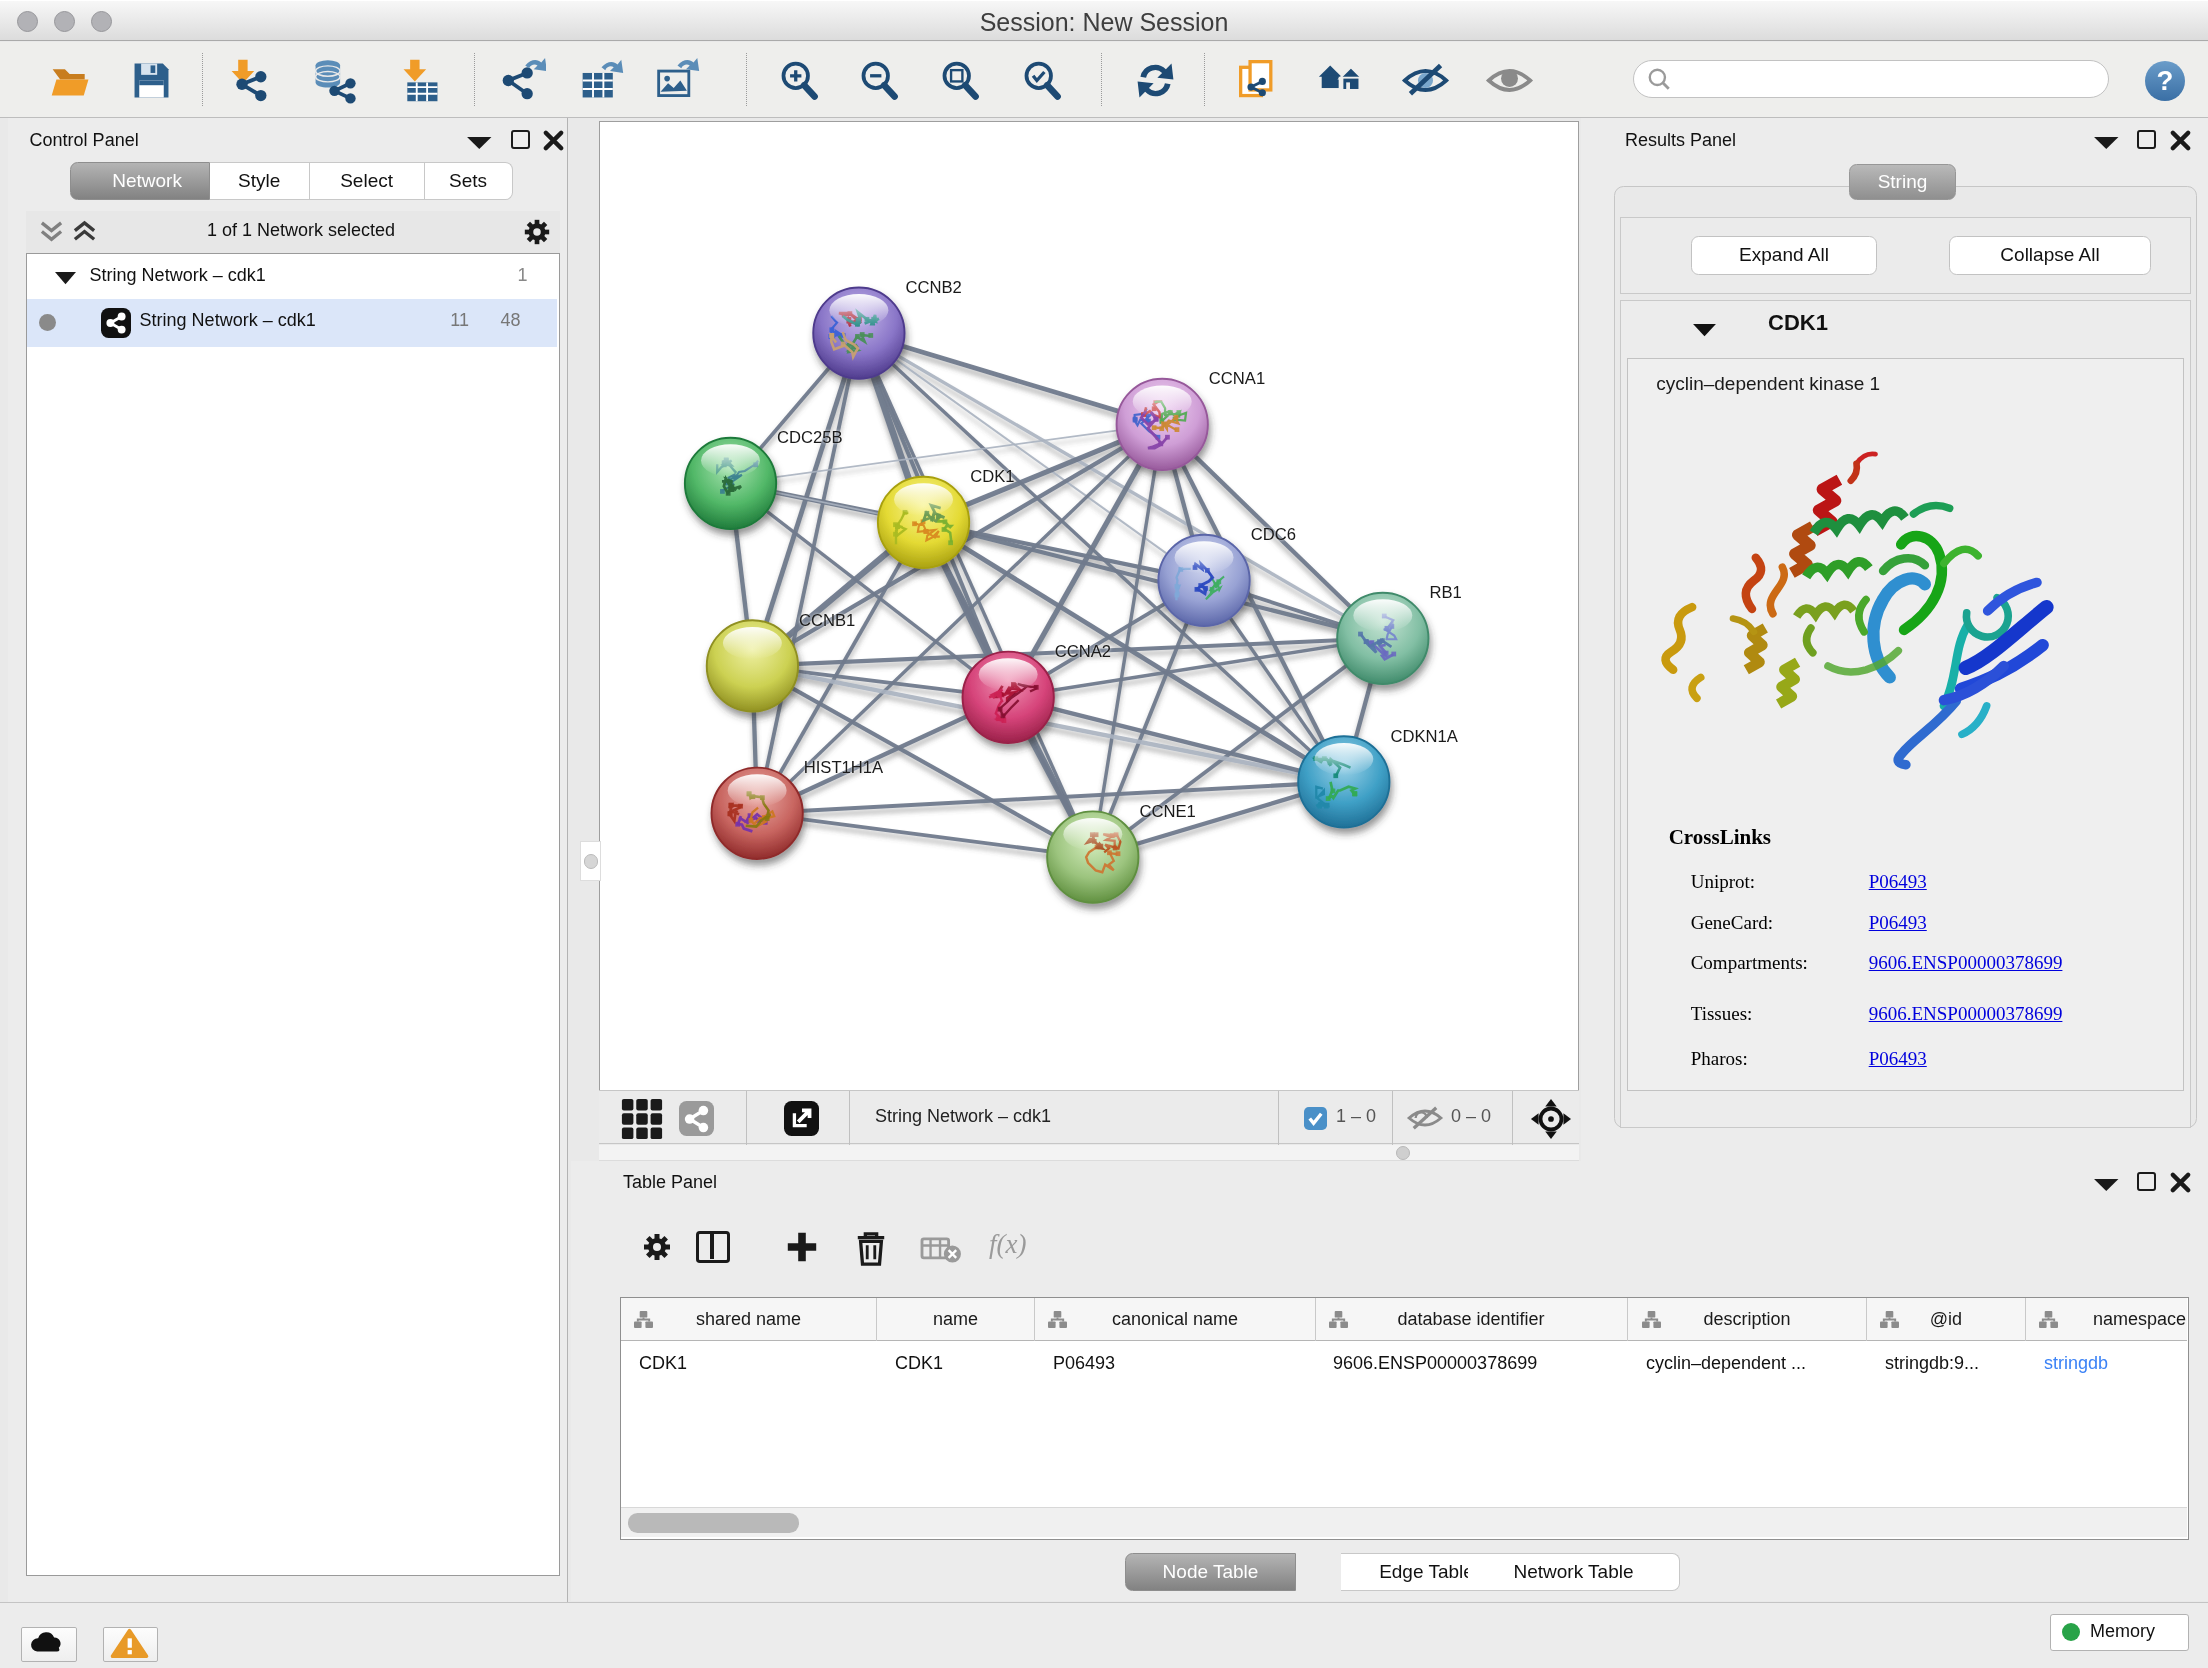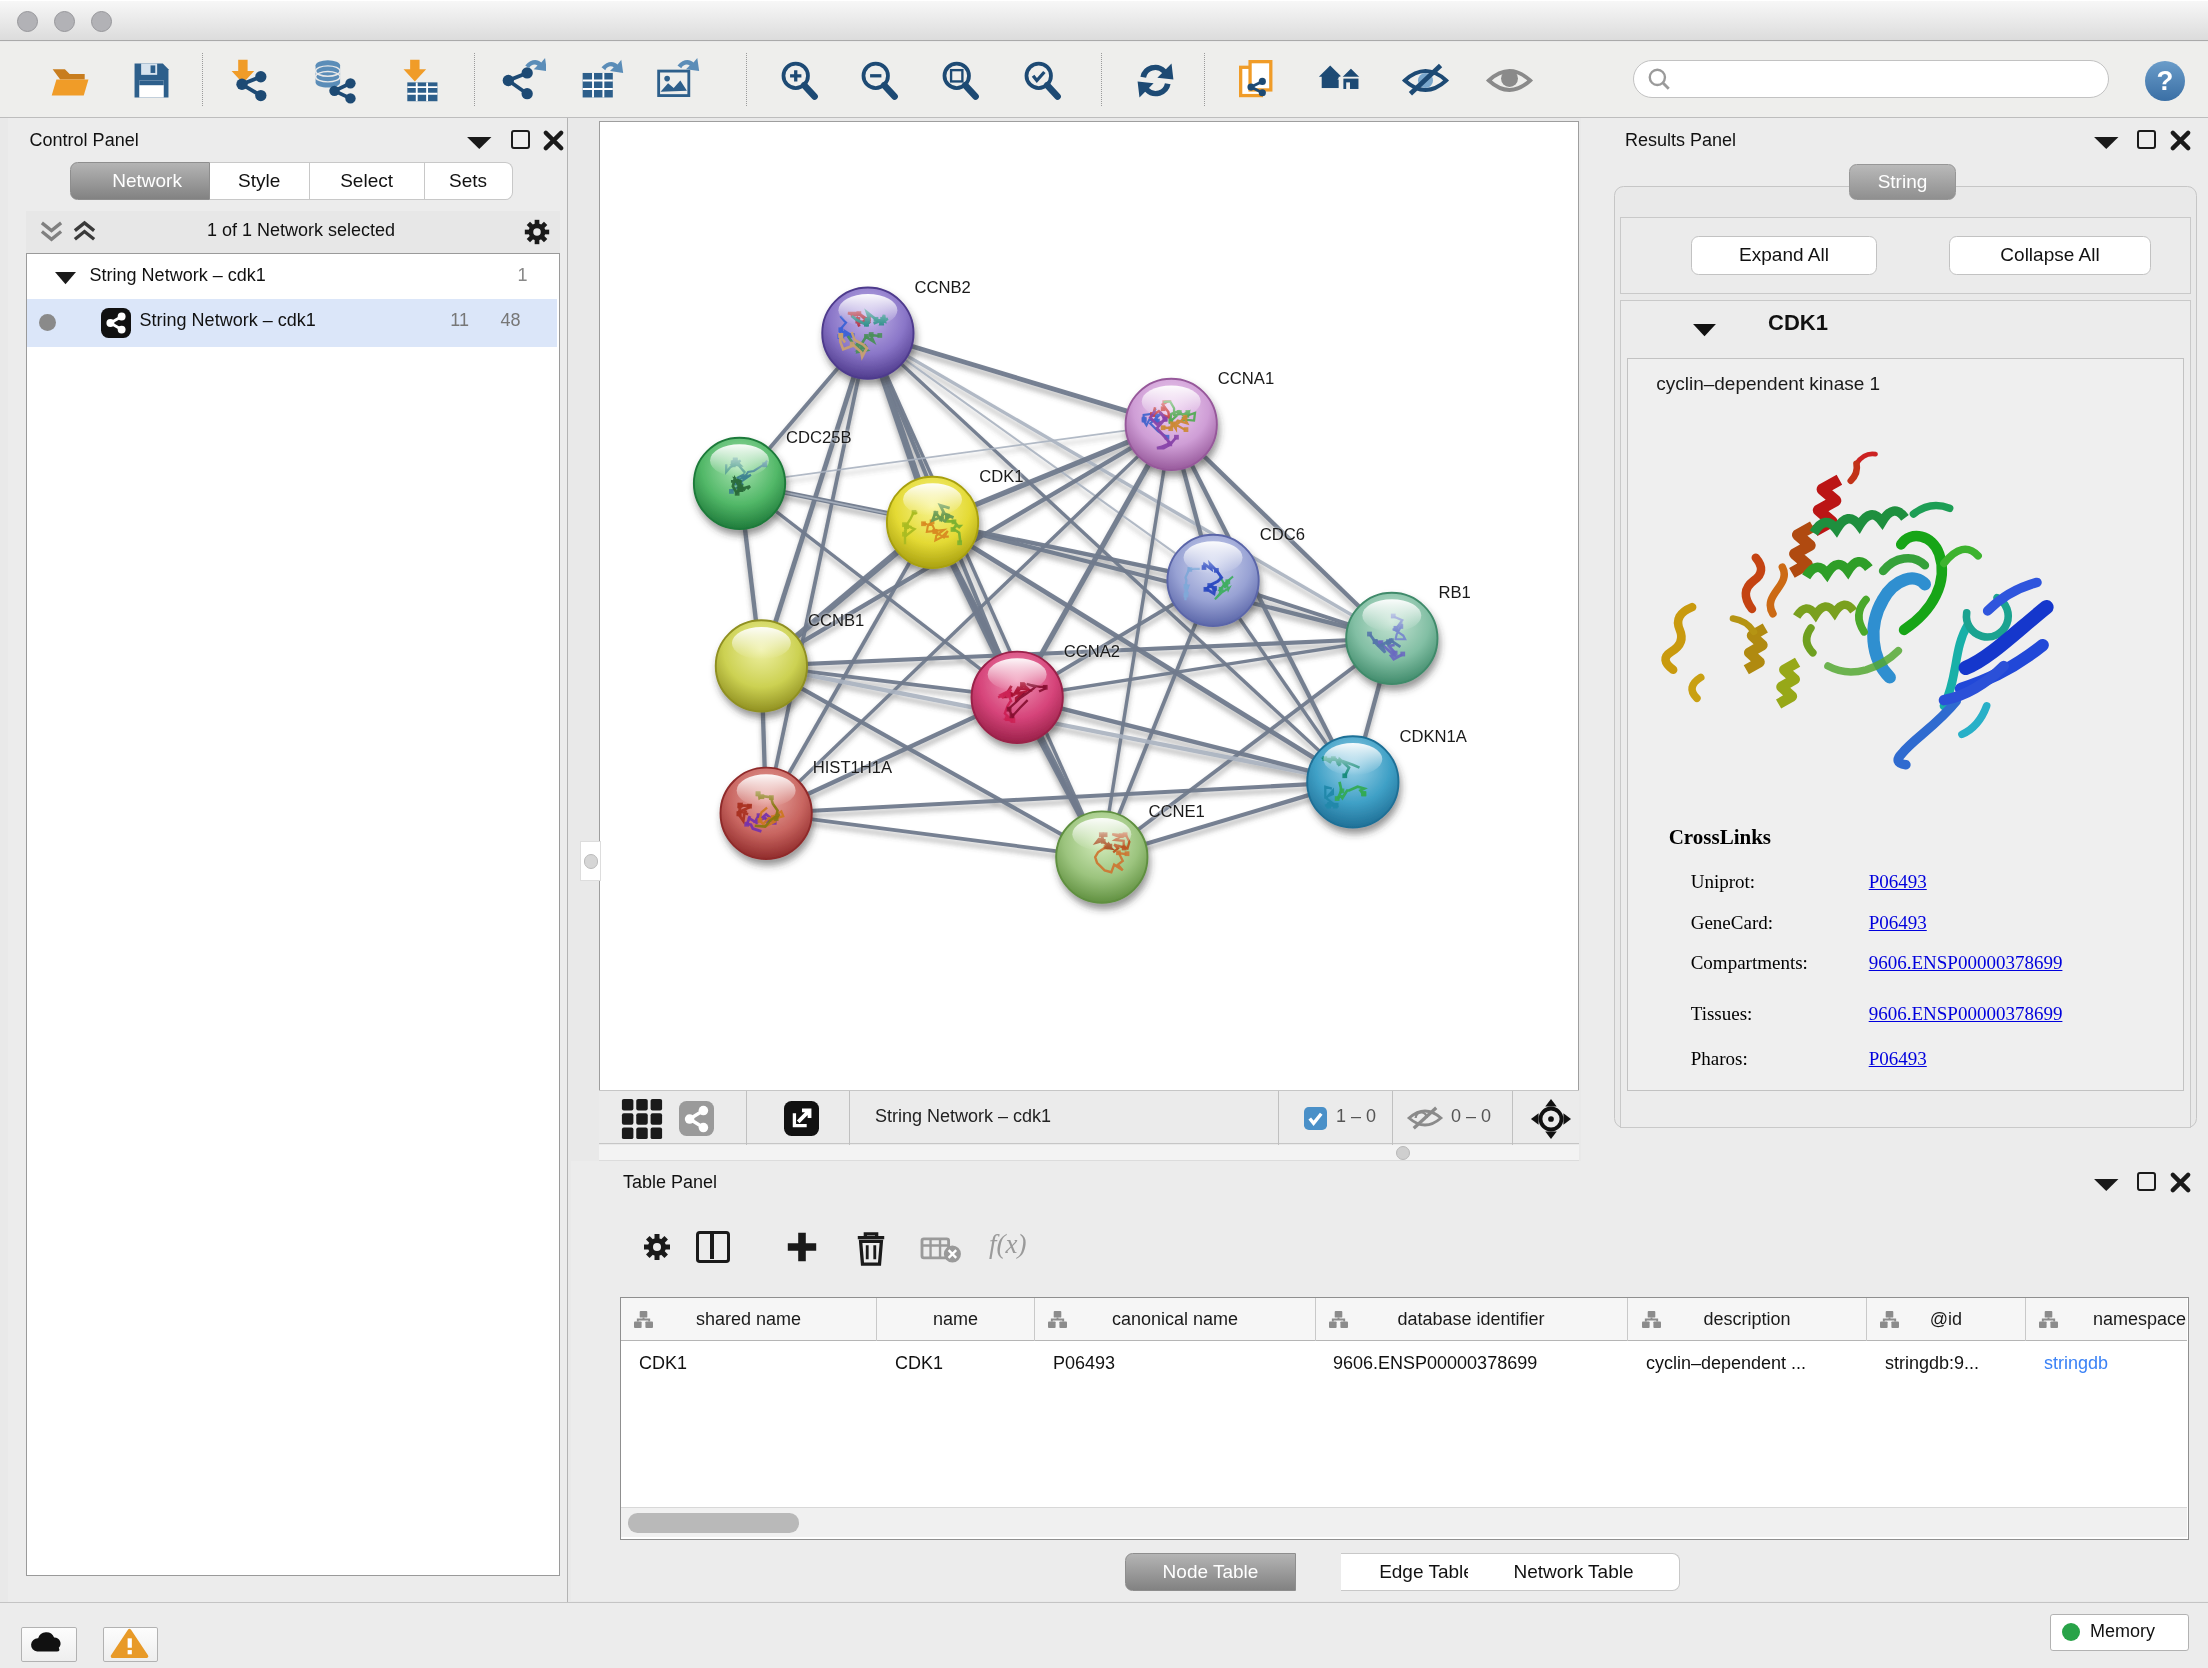--- a/index.html
+++ b/index.html
@@ -7,20 +7,21 @@
   .abs { position:absolute; }
   .serif { font-family:"Liberation Serif", serif; }
   .ptitle { font-size:18px; color:#111; }
 </style></head>
 <body>
 
 <div class="abs" style="left:0;top:0;width:2208px;height:41px;background:linear-gradient(#f7f7f7,#dcdcdc);border-bottom:1px solid #aaa;border-top:1px solid #fff;">
   <div class="abs" style="left:17px;top:9.5px;width:21px;height:21px;border-radius:50%;background:#b2b2b6;border:1px solid #97979b;"></div>
   <div class="abs" style="left:54px;top:9.5px;width:21px;height:21px;border-radius:50%;background:#b2b2b6;border:1px solid #97979b;"></div>
   <div class="abs" style="left:91px;top:9.5px;width:21px;height:21px;border-radius:50%;background:#b2b2b6;border:1px solid #97979b;"></div>
+  <div class="abs" style="left:0;top:6.7px;width:2208px;text-align:center;font-size:25px;color:#3e3e3e;font-weight:500;">Session: New Session</div>
 </div>
 
 <div class="abs" style="left:0;top:42px;width:2208px;height:76px;background:#eeeeec;border-bottom:1px solid #bdbdbd;">
 <div class="abs" style="left:47px;top:14.3px;width:49px;height:49px;"><svg width="49" height="49" viewBox="0 0 52 52">
         <path d="M6 14 h13 l5 5 h16 v6 H14 z" fill="#c87d1e"></path>
         <path d="M10 25 h34 l-5 17 H5 z" fill="#f09c28"></path>
       </svg></div>
     <div class="abs" style="left:127px;top:14.3px;width:49px;height:49px;"><svg width="49" height="49" viewBox="0 0 52 52">
         <path d="M8 8 h30 l6 6 v30 H8 z" fill="#2d5f8b"></path>
         <rect x="15" y="8" width="17" height="12" fill="#d7e3ee"></rect>
@@ -189,21 +190,21 @@
             <circle cx="22" cy="23" r="4.2" fill="#fff"></circle>
             <path d="M10 16 L22 9 M10 16 L22 23" stroke="#fff" stroke-width="3"></path>
           </svg></div>
       <div class="abs" style="left:113px;top:11.4px;font-size:18px;color:#111;">String Network – cdk1</div>
       <div class="abs" style="left:418px;top:11.4px;width:30px;text-align:center;font-size:18px;color:#777;">11</div>
       <div class="abs" style="left:464px;top:11.4px;width:30px;text-align:right;font-size:18px;color:#777;">48</div>
     </div>
   </div>
 </div>
 
-<div class="abs" style="left:599px;top:121px;width:980px;height:970px;background:#fff;border:1px solid #9e9e9e;padding-left:9px;">
+<div class="abs" style="left:599px;top:121px;width:980px;height:970px;background:#fff;border:1px solid #9e9e9e;">
 <svg width="978" height="968" viewBox="630 127 1028 1018">
 <defs>
 <linearGradient id="gloss" x1="0" y1="0" x2="0" y2="1">
 <stop offset="0%" stop-color="#ffffff" stop-opacity="0.95"></stop>
 <stop offset="70%" stop-color="#ffffff" stop-opacity="0.25"></stop>
 <stop offset="100%" stop-color="#ffffff" stop-opacity="0"></stop>
 </linearGradient>
 <filter id="esh" x="-20%" y="-20%" width="140%" height="140%">
 <feDropShadow dx="0" dy="5" stdDeviation="3" flood-color="#555" flood-opacity="0.45"></feDropShadow>
 </filter>

